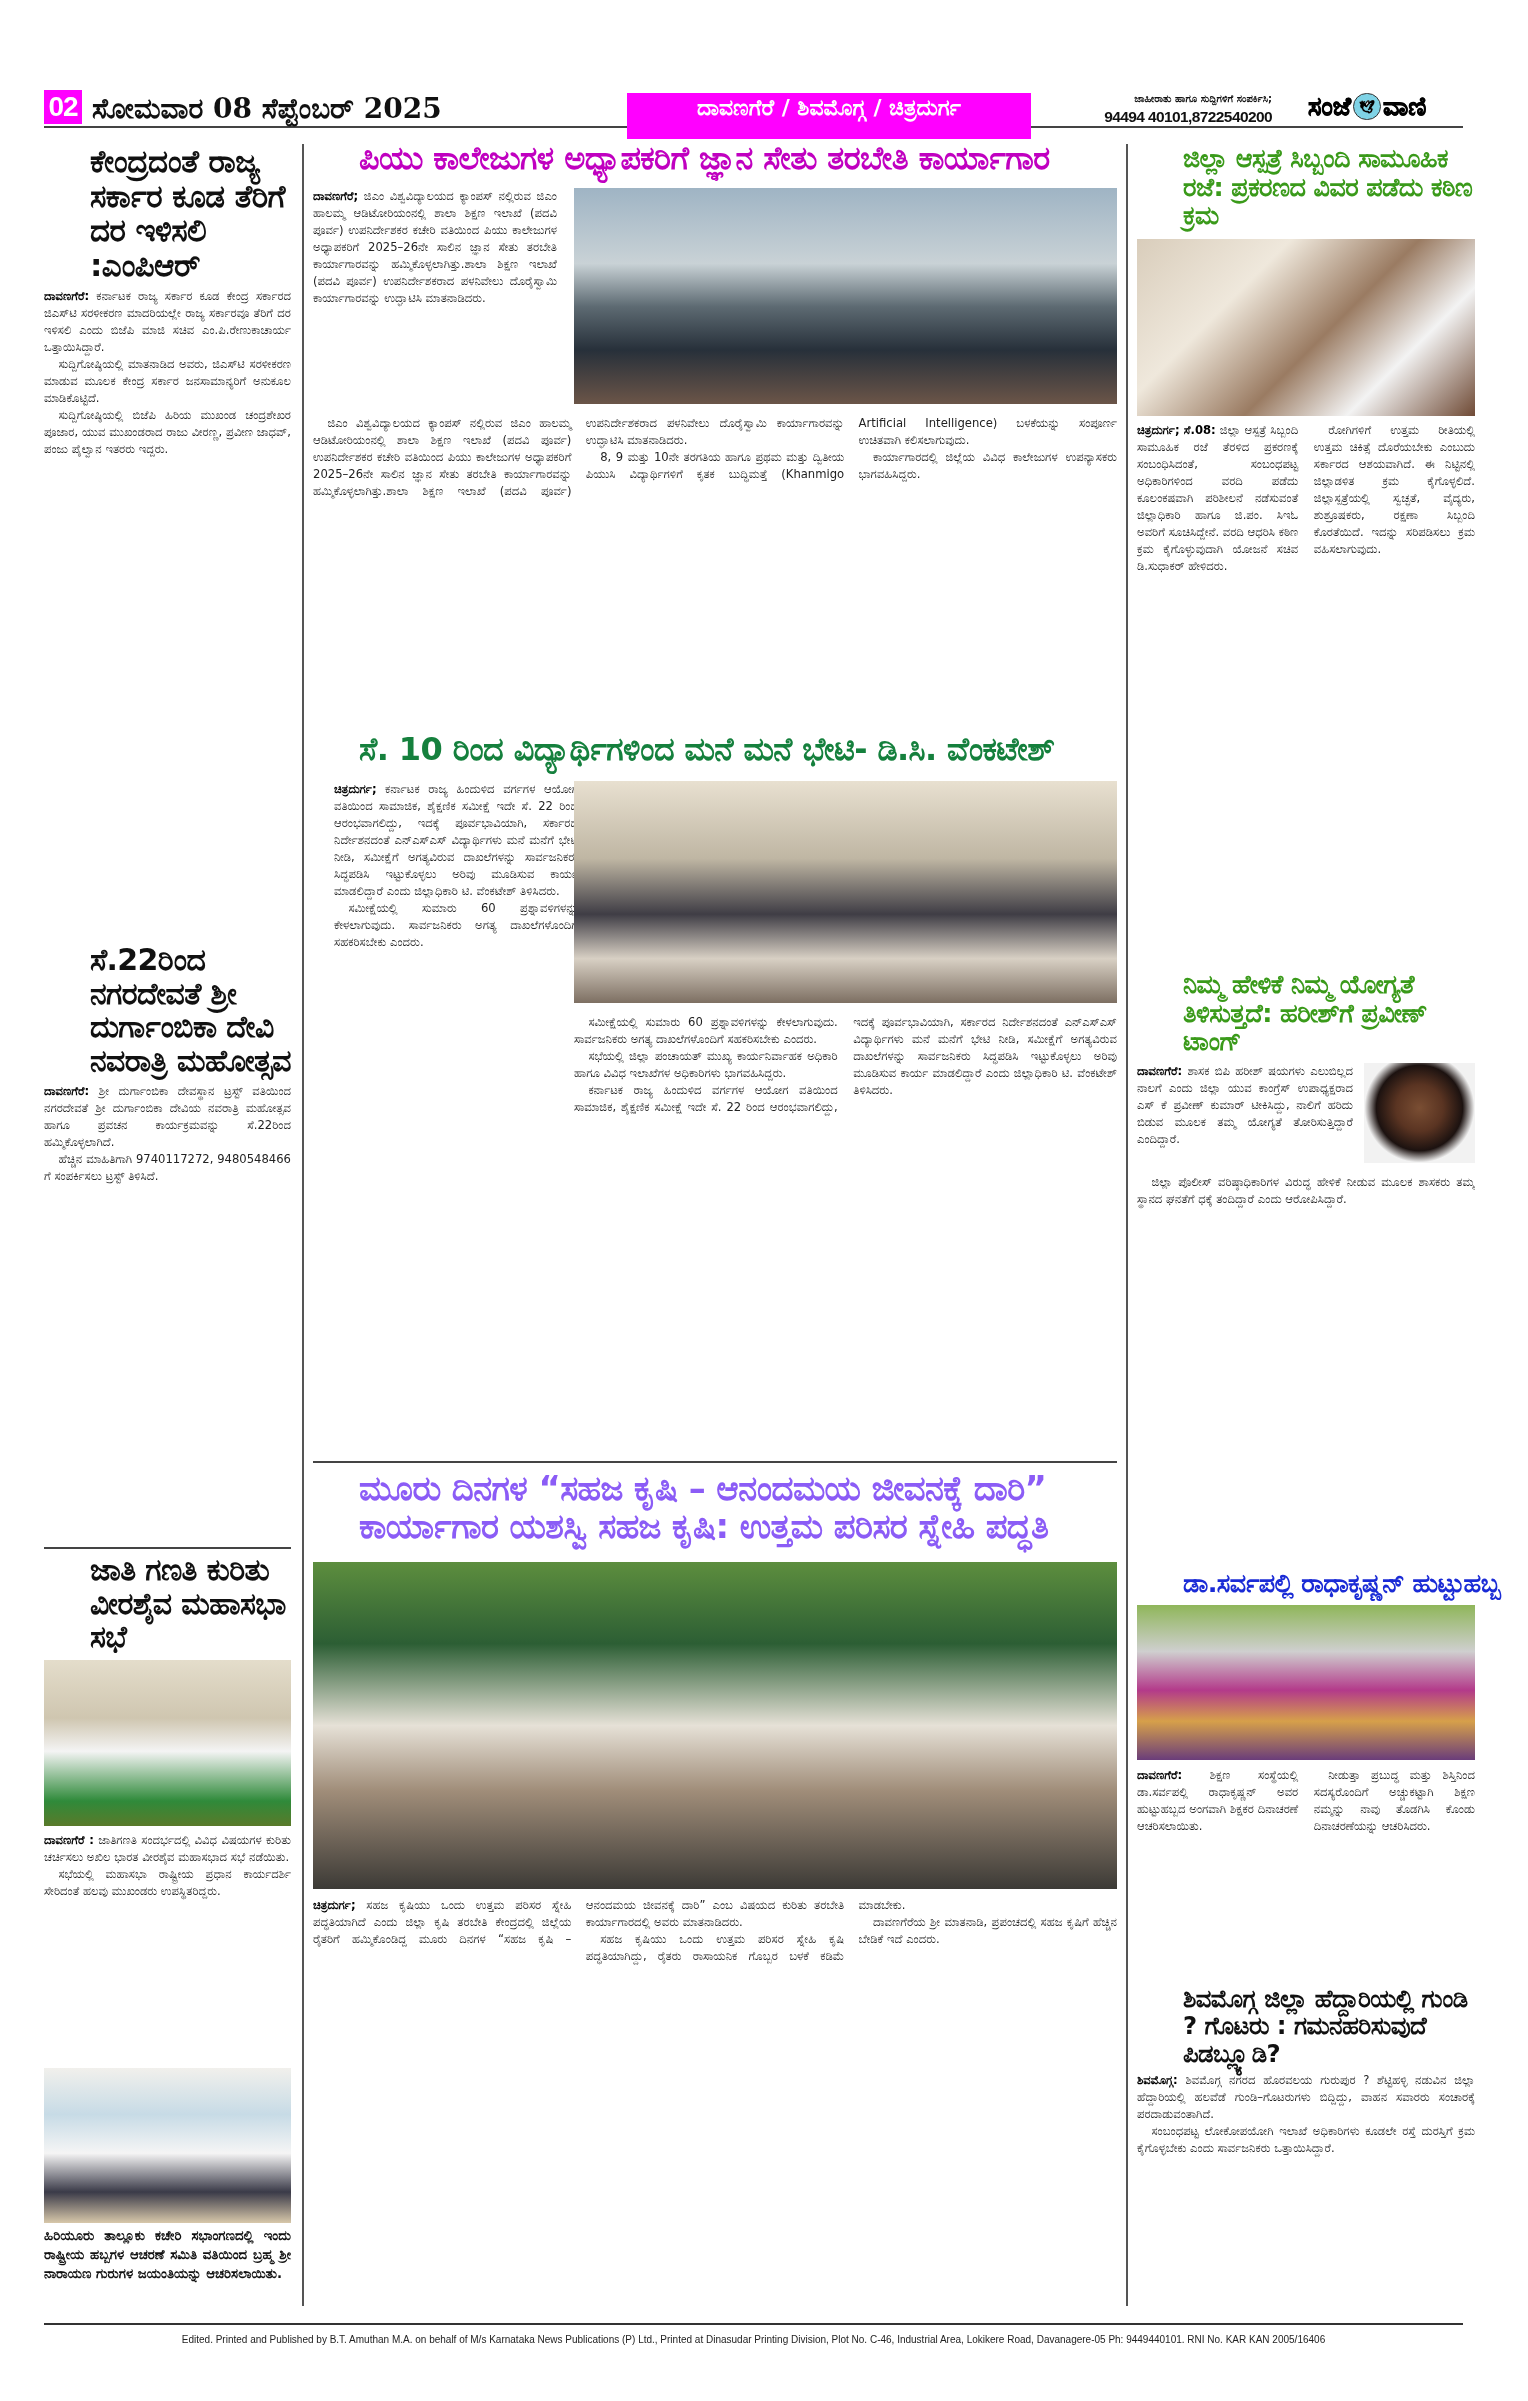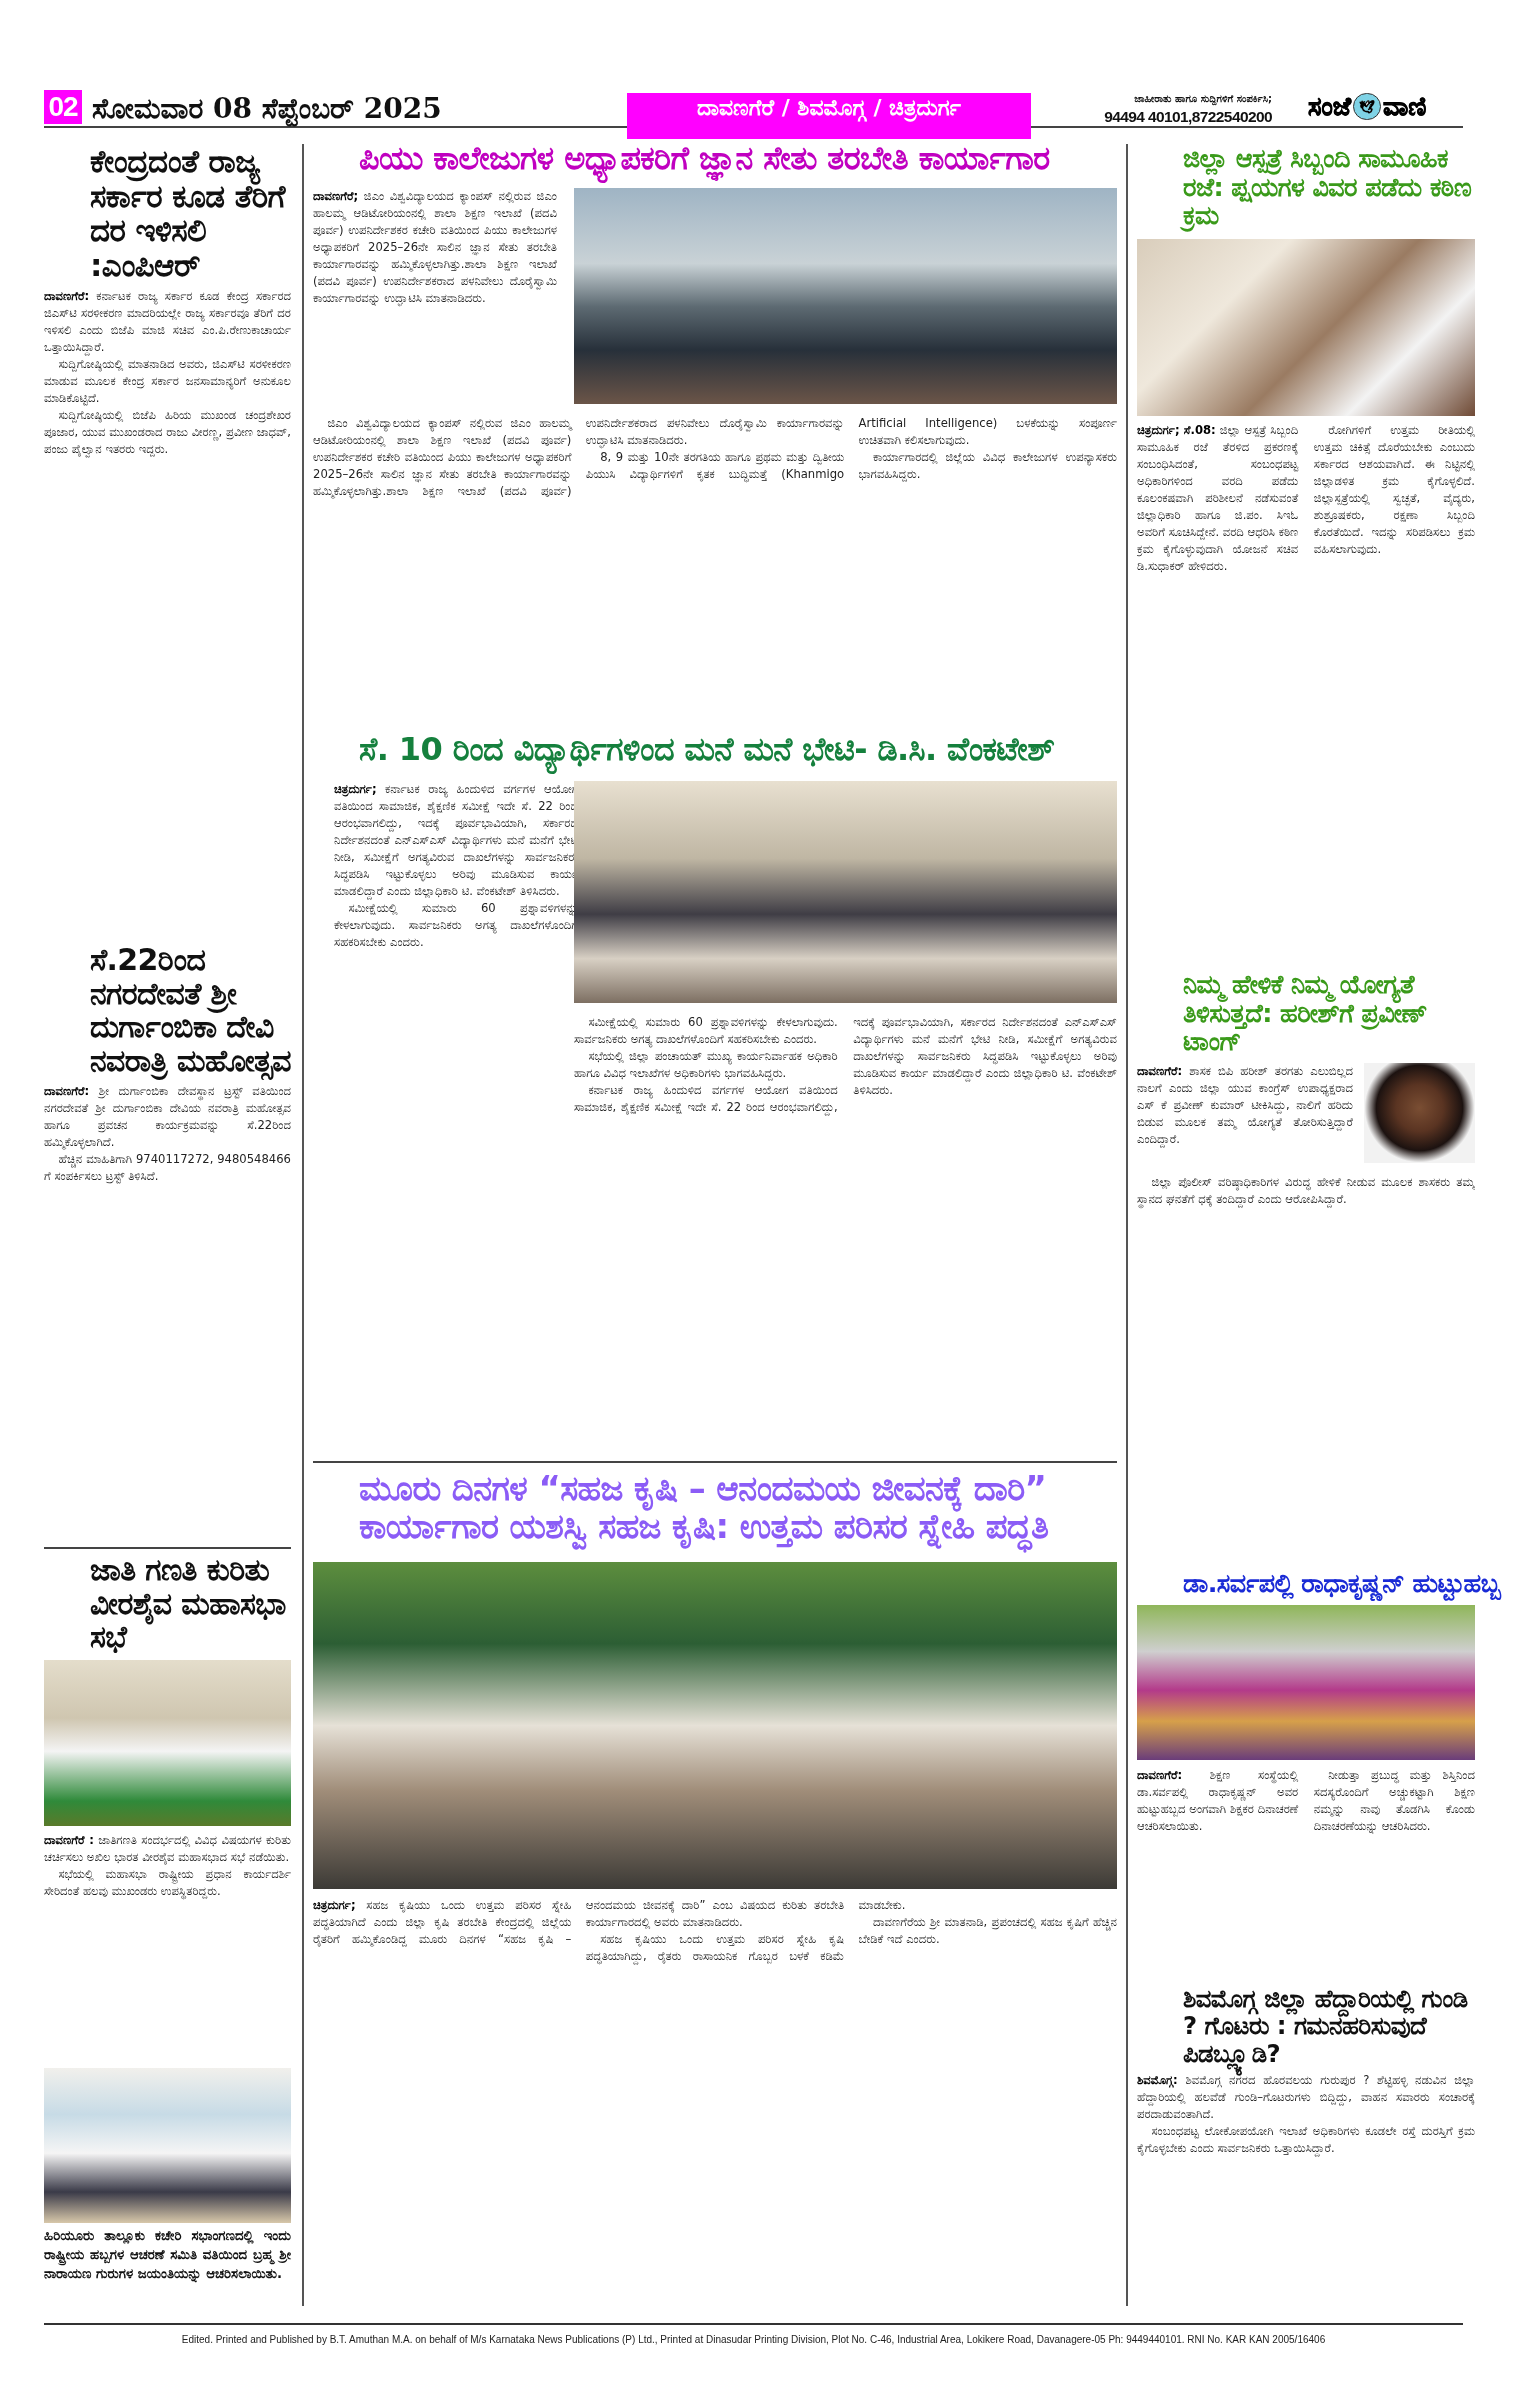--- a/index.html
+++ b/index.html
@@ -149,38 +149,38 @@
     <span class="photo-label">ಸಹಜ ಕೃಷಿ ಕಾರ್ಯಾಗಾರದ ಗುಂಪು ಚಿತ್ರ</span>
   </div>
   <div class="body cols3" style="margin-top:7.8px; height:455px; overflow:hidden;">
     <p class="para lead"><b>ಚಿತ್ರದುರ್ಗ;</b> <span>ಸಹಜ ಕೃಷಿಯು ಒಂದು ಉತ್ತಮ ಪರಿಸರ ಸ್ನೇಹಿ ಪದ್ಧತಿಯಾಗಿದೆ ಎಂದು ಜಿಲ್ಲಾ ಕೃಷಿ ತರಬೇತಿ ಕೇಂದ್ರದಲ್ಲಿ ಜಿಲ್ಲೆಯ ರೈತರಿಗೆ ಹಮ್ಮಿಕೊಂಡಿದ್ದ ಮೂರು ದಿನಗಳ “ಸಹಜ ಕೃಷಿ – ಆನಂದಮಯ ಜೀವನಕ್ಕೆ ದಾರಿ” ಎಂಬ ವಿಷಯದ ಕುರಿತು ತರಬೇತಿ ಕಾರ್ಯಾಗಾರದಲ್ಲಿ ಅವರು ಮಾತನಾಡಿದರು.</span></p>
     <p class="para">ಸಹಜ ಕೃಷಿಯು ಒಂದು ಉತ್ತಮ ಪರಿಸರ ಸ್ನೇಹಿ ಕೃಷಿ ಪದ್ಧತಿಯಾಗಿದ್ದು, ರೈತರು ರಾಸಾಯನಿಕ ಗೊಬ್ಬರ ಬಳಕೆ ಕಡಿಮೆ ಮಾಡಬೇಕು.</p>
     <p class="para">ದಾವಣಗೆರೆಯ ಶ್ರೀ ಮಾತನಾಡಿ, ಪ್ರಪಂಚದಲ್ಲಿ ಸಹಜ ಕೃಷಿಗೆ ಹೆಚ್ಚಿನ ಬೇಡಿಕೆ ಇದೆ ಎಂದರು.</p>
   </div>
 </div>
 
 <div class="abs" style="left:1137px; top:144px; width:338px;">
-  <div class="hl green" style="font-size:25.5px;">ಜಿಲ್ಲಾ ಆಸ್ಪತ್ರೆ ಸಿಬ್ಬಂದಿ ಸಾಮೂಹಿಕ ರಜೆ: ಪ್ಷಯಗಳ ವಿವರ ಪಡೆದು ಕಠಿಣ ಕ್ರಮ</div>
+  <div class="hl green" style="font-size:25.5px;">ಜಿಲ್ಲಾ ಆಸ್ಪತ್ರೆ ಸಿಬ್ಬಂದಿ ಸಾಮೂಹಿಕ ರಜೆ: ಪ್ರಕರಣದ ವಿವರ ಪಡೆದು ಕಠಿಣ ಕ್ರಮ</div>
   <div class="photo ph-hosp" style="width:338px; height:177px; margin-top:9px; position:relative;">
     <span class="photo-label">ಜಿಲ್ಲಾ ಆಸ್ಪತ್ರೆಗೆ ಭೇಟಿ</span>
   </div>
   <div class="body cols2" style="margin-top:6.7px; height:554px; overflow:hidden;">
     <p class="para lead"><b>ಚಿತ್ರದುರ್ಗ; ಸೆ.08:</b> <span>ಜಿಲ್ಲಾ ಆಸ್ಪತ್ರೆ ಸಿಬ್ಬಂದಿ ಸಾಮೂಹಿಕ ರಜೆ ತೆರಳಿದ ಪ್ರಕರಣಕ್ಕೆ ಸಂಬಂಧಿಸಿದಂತೆ, ಸಂಬಂಧಪಟ್ಟ ಅಧಿಕಾರಿಗಳಿಂದ ವರದಿ ಪಡೆದು ಕೂಲಂಕಷವಾಗಿ ಪರಿಶೀಲನೆ ನಡೆಸುವಂತೆ ಜಿಲ್ಲಾಧಿಕಾರಿ ಹಾಗೂ ಜಿ.ಪಂ. ಸಿಇಓ ಅವರಿಗೆ ಸೂಚಿಸಿದ್ದೇನೆ. ವರದಿ ಆಧರಿಸಿ ಕಠಿಣ ಕ್ರಮ ಕೈಗೊಳ್ಳುವುದಾಗಿ ಯೋಜನೆ ಸಚಿವ ಡಿ.ಸುಧಾಕರ್ ಹೇಳಿದರು.</span></p>
     <p class="para">ರೋಗಿಗಳಿಗೆ ಉತ್ತಮ ರೀತಿಯಲ್ಲಿ ಉತ್ತಮ ಚಿಕಿತ್ಸೆ ದೊರೆಯಬೇಕು ಎಂಬುದು ಸರ್ಕಾರದ ಆಶಯವಾಗಿದೆ. ಈ ನಿಟ್ಟಿನಲ್ಲಿ ಜಿಲ್ಲಾಡಳಿತ ಕ್ರಮ ಕೈಗೊಳ್ಳಲಿದೆ. ಜಿಲ್ಲಾಸ್ಪತ್ರೆಯಲ್ಲಿ ಸ್ವಚ್ಛತೆ, ವೈದ್ಯರು, ಶುಶ್ರೂಷಕರು, ರಕ್ಷಣಾ ಸಿಬ್ಬಂದಿ ಕೊರತೆಯಿದೆ. ಇದನ್ನು ಸರಿಪಡಿಸಲು ಕ್ರಮ ವಹಿಸಲಾಗುವುದು.</p>
   </div>
 </div>
 
 <div class="abs" style="left:1137px; top:970px; width:338px;">
   <div class="hl green" style="font-size:25.5px;">ನಿಮ್ಮ ಹೇಳಿಕೆ ನಿಮ್ಮ ಯೋಗ್ಯತೆ ತಿಳಿಸುತ್ತದೆ: ಹರೀಶ್‌ಗೆ ಪ್ರವೀಣ್ ಟಾಂಗ್</div>
   <div style="position:relative; margin-top:7.8px; height:554px;">
     <div class="photo ph-portrait" style="position:absolute; right:0; top:0; width:111px; height:100px;">
       <span class="photo-label">ಎಸ್ ಕೆ ಪ್ರವೀಣ್ ಕುಮಾರ್</span>
     </div>
     <div class="body" style="position:absolute; left:0; top:0; width:216px; height:105px; overflow:hidden;">
-      <p class="para lead"><b>ದಾವಣಗೆರೆ:</b> <span>ಶಾಸಕ ಬಿಪಿ ಹರೀಶ್ ತರಗತು ಎಲುಬಿಲ್ಲದ ನಾಲಗೆ ಎಂದು ಜಿಲ್ಲಾ ಯುವ ಕಾಂಗ್ರೆಸ್ ಉಪಾಧ್ಯಕ್ಷರಾದ ಎಸ್ ಕೆ ಪ್ರವೀಣ್ ಕುಮಾರ್ ಟೀಕಿಸಿದ್ದು, ನಾಲಿಗೆ ಹರಿದು ಬಿಡುವ ಮೂಲಕ ತಮ್ಮ ಯೋಗ್ಯತೆ ತೋರಿಸುತ್ತಿದ್ದಾರೆ ಎಂದಿದ್ದಾರೆ.</span></p>
+      <p class="para lead"><b>ದಾವಣಗೆರೆ:</b> <span>ಶಾಸಕ ಬಿಪಿ ಹರೀಶ್ ಷಯಗಳು ಎಲುಬಿಲ್ಲದ ನಾಲಗೆ ಎಂದು ಜಿಲ್ಲಾ ಯುವ ಕಾಂಗ್ರೆಸ್ ಉಪಾಧ್ಯಕ್ಷರಾದ ಎಸ್ ಕೆ ಪ್ರವೀಣ್ ಕುಮಾರ್ ಟೀಕಿಸಿದ್ದು, ನಾಲಿಗೆ ಹರಿದು ಬಿಡುವ ಮೂಲಕ ತಮ್ಮ ಯೋಗ್ಯತೆ ತೋರಿಸುತ್ತಿದ್ದಾರೆ ಎಂದಿದ್ದಾರೆ.</span></p>
     </div>
     <div class="body" style="position:absolute; left:0; top:111px; width:338px; height:438px; overflow:hidden;">
       <p class="para">ಜಿಲ್ಲಾ ಪೊಲೀಸ್ ವರಿಷ್ಠಾಧಿಕಾರಿಗಳ ವಿರುದ್ಧ ಹೇಳಿಕೆ ನೀಡುವ ಮೂಲಕ ಶಾಸಕರು ತಮ್ಮ ಸ್ಥಾನದ ಘನತೆಗೆ ಧಕ್ಕೆ ತಂದಿದ್ದಾರೆ ಎಂದು ಆರೋಪಿಸಿದ್ದಾರೆ.</p>
     </div>
   </div>
 </div>
 
 <div class="abs" style="left:1137px; top:1569px; width:338px;">
   <div class="hl blue" style="font-size:25.5px; white-space:nowrap;">ಡಾ.ಸರ್ವಪಲ್ಲಿ ರಾಧಾಕೃಷ್ಣನ್ ಹುಟ್ಟುಹಬ್ಬ</div>
   <div class="photo ph-teach" style="width:338px; height:155px; margin-top:7.8px; position:relative;">

